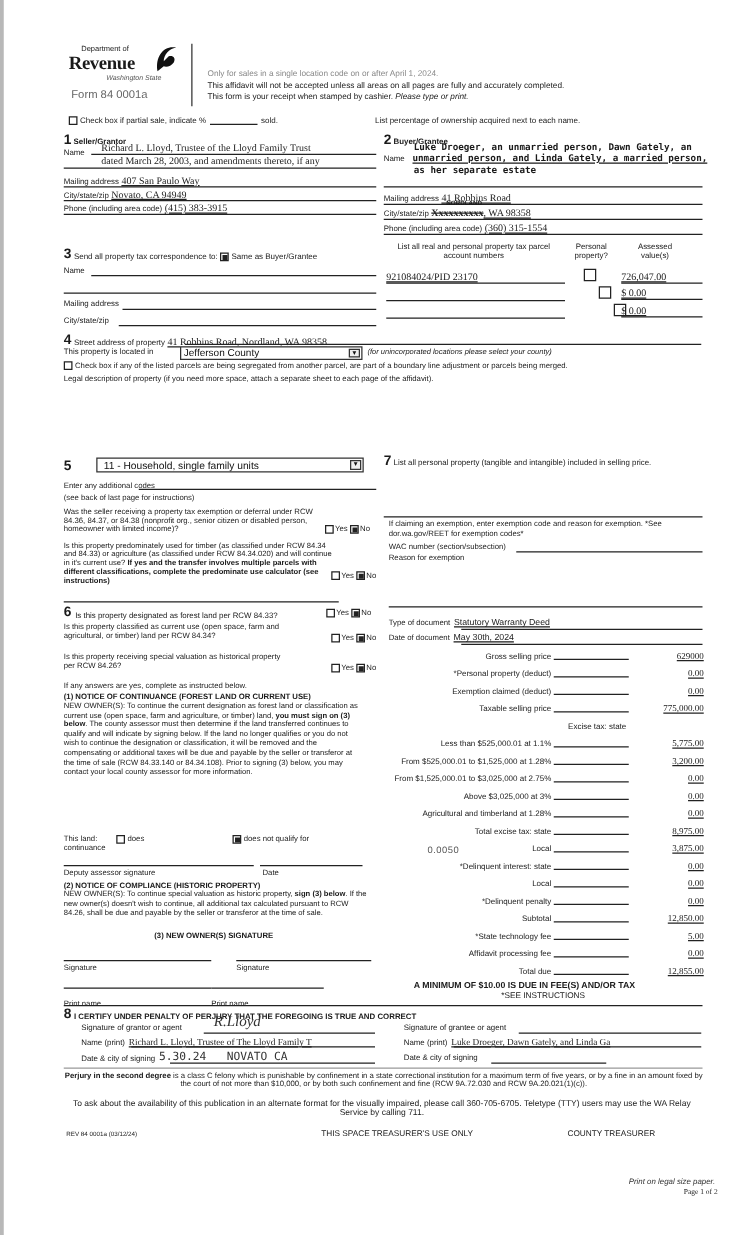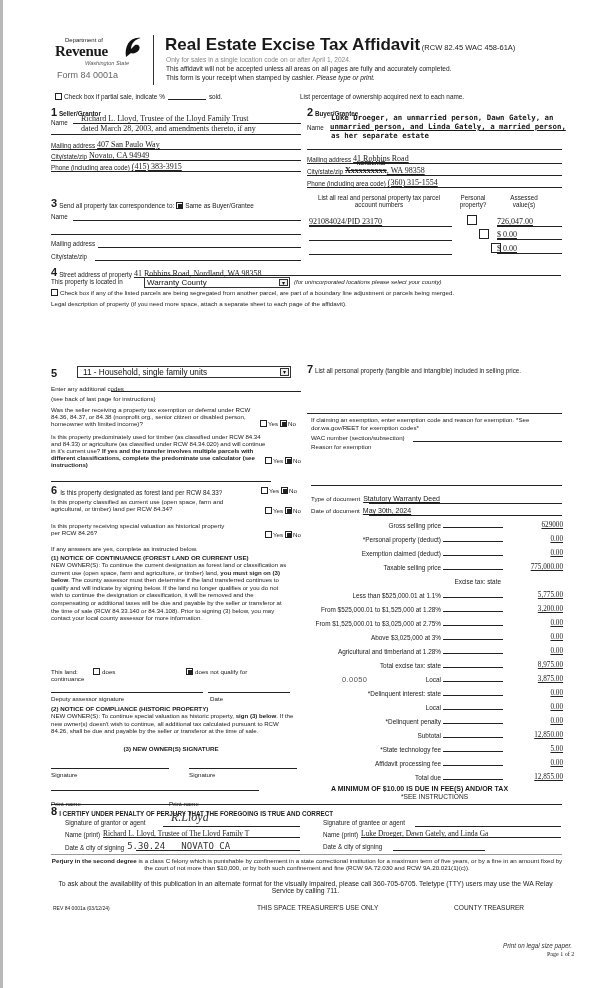--- a/index.html
+++ b/index.html
@@ -37,24 +37,20 @@
     <div class="abs" style="left:10px;top:0;font-size:6px;">Department of</div>
     <div class="abs ser" style="left:0;top:6px;font-size:15px;font-weight:bold;letter-spacing:-0.3px;">Revenue</div>
     <svg class="abs" style="left:68px;top:-2px;" width="22" height="24" viewBox="0 0 22 24">
       <path d="M3 22 C1 10 8 1 18 3 C12 4 8 9 8 14 L12 10 C15 9 18 11 16 15 C14 18 10 19 8 18 Z" fill="#111"></path>
     </svg>
     <div class="abs i" style="left:30px;top:23px;font-size:5.6px;color:#555;">Washington State</div>
     <div class="abs" style="left:2px;top:33px;font-size:9px;color:#666;">Form 84 0001a</div>
   </div>
   <div class="abs" style="left:150px;top:35px;width:1px;height:50px;background:#333;"></div>
 
-  <div class="abs" style="left:162px;top:35px;white-space:nowrap;">
-    <span style="font-size:17px;font-weight:bold;">Real Estate Excise Tax Affidavit</span>
-    <span style="font-size:7.5px;">(RCW 82.45 WAC 458-61A)</span>
-  </div>
   <div class="abs" style="left:163px;top:56px;font-size:6.6px;color:#888;">Only for sales in a single location code on or after April 1, 2024.</div>
   <div class="abs" style="left:163px;top:65px;font-size:6.6px;">This affidavit will not be accepted unless all areas on all pages are fully and accurately completed.</div>
   <div class="abs" style="left:163px;top:74px;font-size:6.6px;white-space:nowrap;">
     <span>This form is your receipt when stamped by cashier.</span>
     <span class="i">Please type or print.</span>
   </div>
 
   
   <div class="abs row" style="left:52px;top:93px;font-size:6.4px;">
     <span class="cb"></span>
@@ -158,21 +154,21 @@
 
   
   <div class="abs row" style="left:48px;top:266px;font-size:6.3px;white-space:nowrap;">
     <span class="secnum">4</span>
     <span style="margin-left:2px;">Street address of property</span>
     <span class="fill" style="margin-left:2px;">41 Robbins Road, Nordland, WA 98358</span>
   </div>
   <div class="line" style="left:145px;top:275px;width:413px;"></div>
   <div class="abs" style="left:48px;top:278px;font-size:6.3px;">This property is located in</div>
   <div class="select" style="left:141px;top:277px;width:146px;height:11px;font-size:8px;padding-left:2px;line-height:10px;">
-    <span>Warranty County</span>
+    <span>Jefferson County</span>
     <span class="arrow">▾</span>
   </div>
   <div class="abs i" style="left:291px;top:279px;font-size:6px;">(for unincorporated locations please select your county)</div>
   <div class="abs row" style="left:48px;top:289px;font-size:6.2px;white-space:nowrap;">
     <span class="cb"></span>
     <span style="margin-left:2px;">Check box if any of the listed parcels are being segregated from another parcel, are part of a boundary line adjustment or parcels being merged.</span>
   </div>
   <div class="abs" style="left:48px;top:300px;font-size:6.2px;">Legal description of property (if you need more space, attach a separate sheet to each page of the affidavit).</div>
 
   

